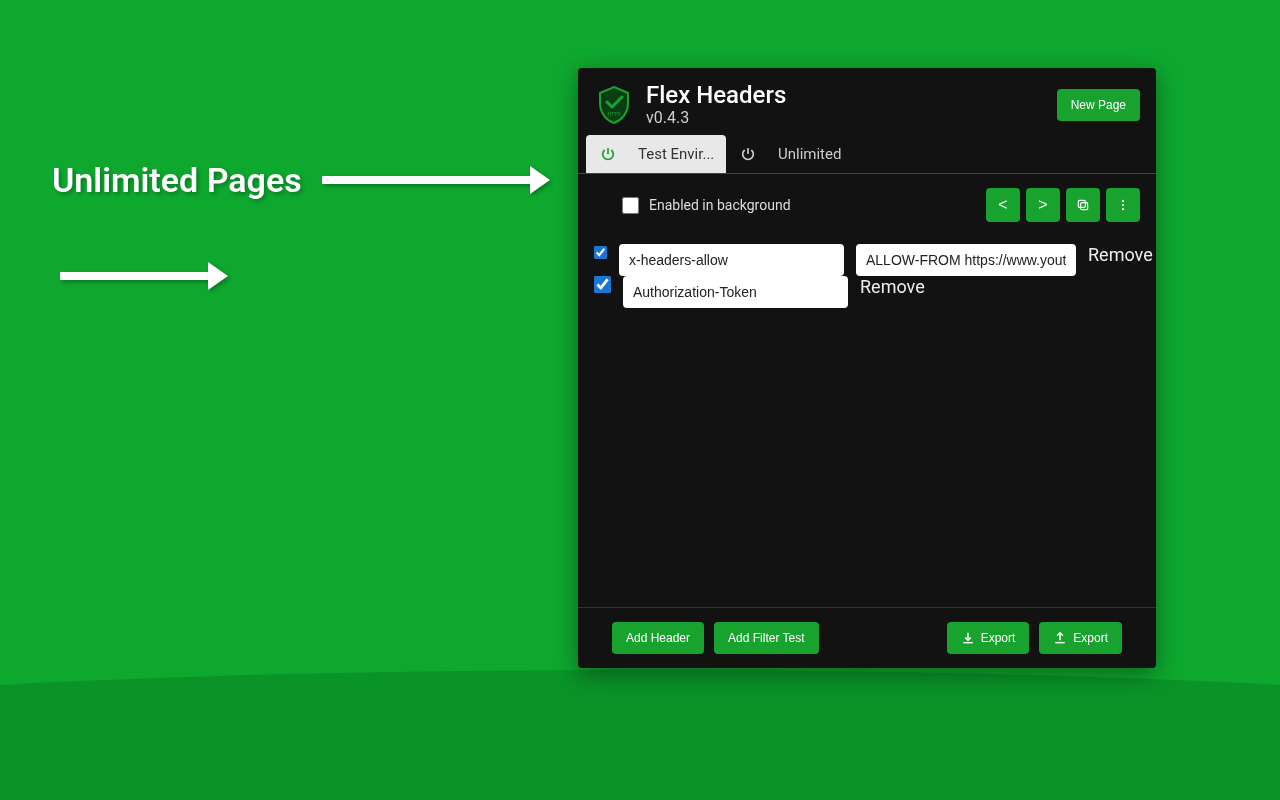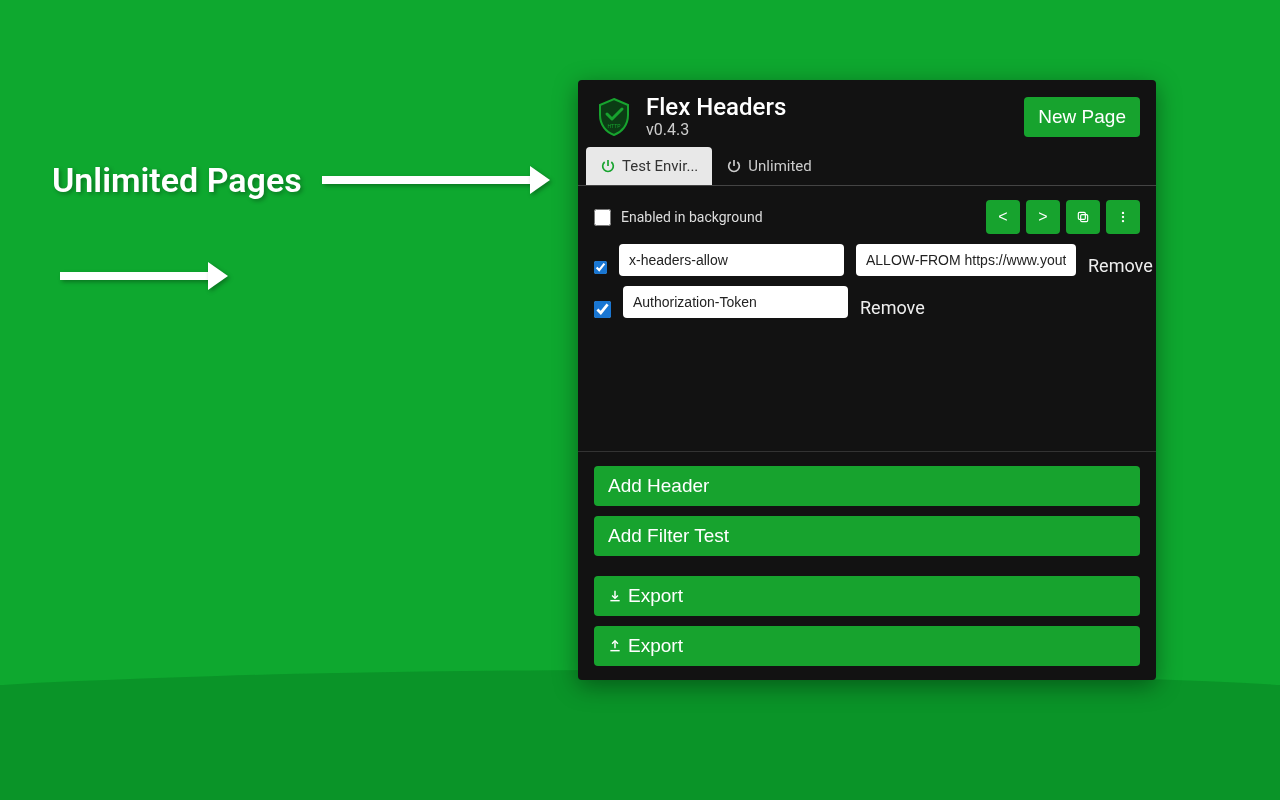--- a/index.html
+++ b/index.html
@@ -46,21 +46,21 @@
   position: absolute;
   right: -18px;
   top: -10px;
   border-left: 20px solid #fff;
   border-top: 14px solid transparent;
   border-bottom: 14px solid transparent;
   filter: drop-shadow(2px 2px 2px rgba(0,0,0,0.3));
 }
 .panel {
   position: absolute;
-  top: 80px;
+  top: 68px;
   left: 578px;
   width: 578px;
   height: 600px;
   background: #121212;
   border-radius: 4px;
   box-shadow: 0 6px 24px rgba(0,0,0,0.4);
   display: flex;
   flex-direction: column;
   color: #fff;
 }
@@ -76,35 +76,35 @@
 }
 .title-block { flex: 1; }
 .app-title { font-size: 24px; font-weight: 500; line-height: 1.1; }
 .app-version { font-size: 16px; color: #ccc; }
 .btn-green {
   background: #17a32e;
   border: none;
   color: #fff;
   padding: 9px 14px;
   border-radius: 4px;
-  font-size: 19px;
+  font-size: 12px;
   cursor: pointer;
   display: inline-flex;
   align-items: center;
   gap: 6px;
 }
 .tabs {
   display: flex;
   border-bottom: 1px solid #444;
   padding: 0 8px;
 }
 .tab {
   display: flex;
   align-items: center;
-  gap: 6px;
+  gap: 22px;
   padding: 10px 14px;
   font-size: 15px;
   color: #ccc;
   cursor: pointer;
   border-radius: 4px 4px 0 0;
   max-width: 140px;
   overflow: hidden;
   white-space: nowrap;
   text-overflow: ellipsis;
 }
@@ -113,21 +113,22 @@
   color: #333;
 }
 .tab.active .power-icon { color: #17a32e; }
 .power-icon { 
   width: 16px; height: 16px; 
   flex-shrink: 0;
 }
 .toolbar {
   display: flex;
   align-items: center;
-  padding: 14px 16px 10px 16px;
+  padding: 14px 16px 22px 16px;
+  margin-left: 28px;
 }
 .check-wrap { display: flex; align-items: center; gap: 10px; }
 .checkbox {
   width: 17px; height: 17px;
   accent-color: #1976d2;
   cursor: pointer;
 }
 .check-label { font-size: 14px; color: #ddd; }
 .toolbar-right { margin-left: auto; display: flex; gap: 6px; }
 .sq-btn {
@@ -138,46 +139,44 @@
   color: #fff;
   font-size: 16px;
   display: flex;
   align-items: center;
   justify-content: center;
   cursor: pointer;
 }
 .rows { padding: 0 16px; flex: 1; }
 .row {
   display: flex;
-  align-items: flex-end;
+  align-items: flex-start;
   gap: 12px;
-  margin-bottom: 10px;
 }
 .row input[type="checkbox"] {
   width: 17px; height: 17px;
   accent-color: #1976d2;
   cursor: pointer;
 }
 .text-input {
   background: #fff;
   border: none;
   border-radius: 4px;
   padding: 8px 10px;
   font-size: 14px;
   color: #222;
 }
 .key-input { flex: 0 0 225px; width: 225px; }
 .val-input { flex: 0 0 220px; width: 220px; }
 .remove-link { font-size: 18px; color: #eee; cursor: pointer; }
 .footer {
   border-top: 1px solid #333;
-  padding: 14px 16px;
+  padding: 14px 34px;
   display: flex;
   gap: 10px;
-  flex-direction: column;
 }
 .footer .spacer { flex: 1; }
 .icon-sm { width: 14px; height: 14px; }
 </style>
 </head>
 <body>
 
 <div class="bg-wave"></div>
 
 <div class="callout callout-1">

